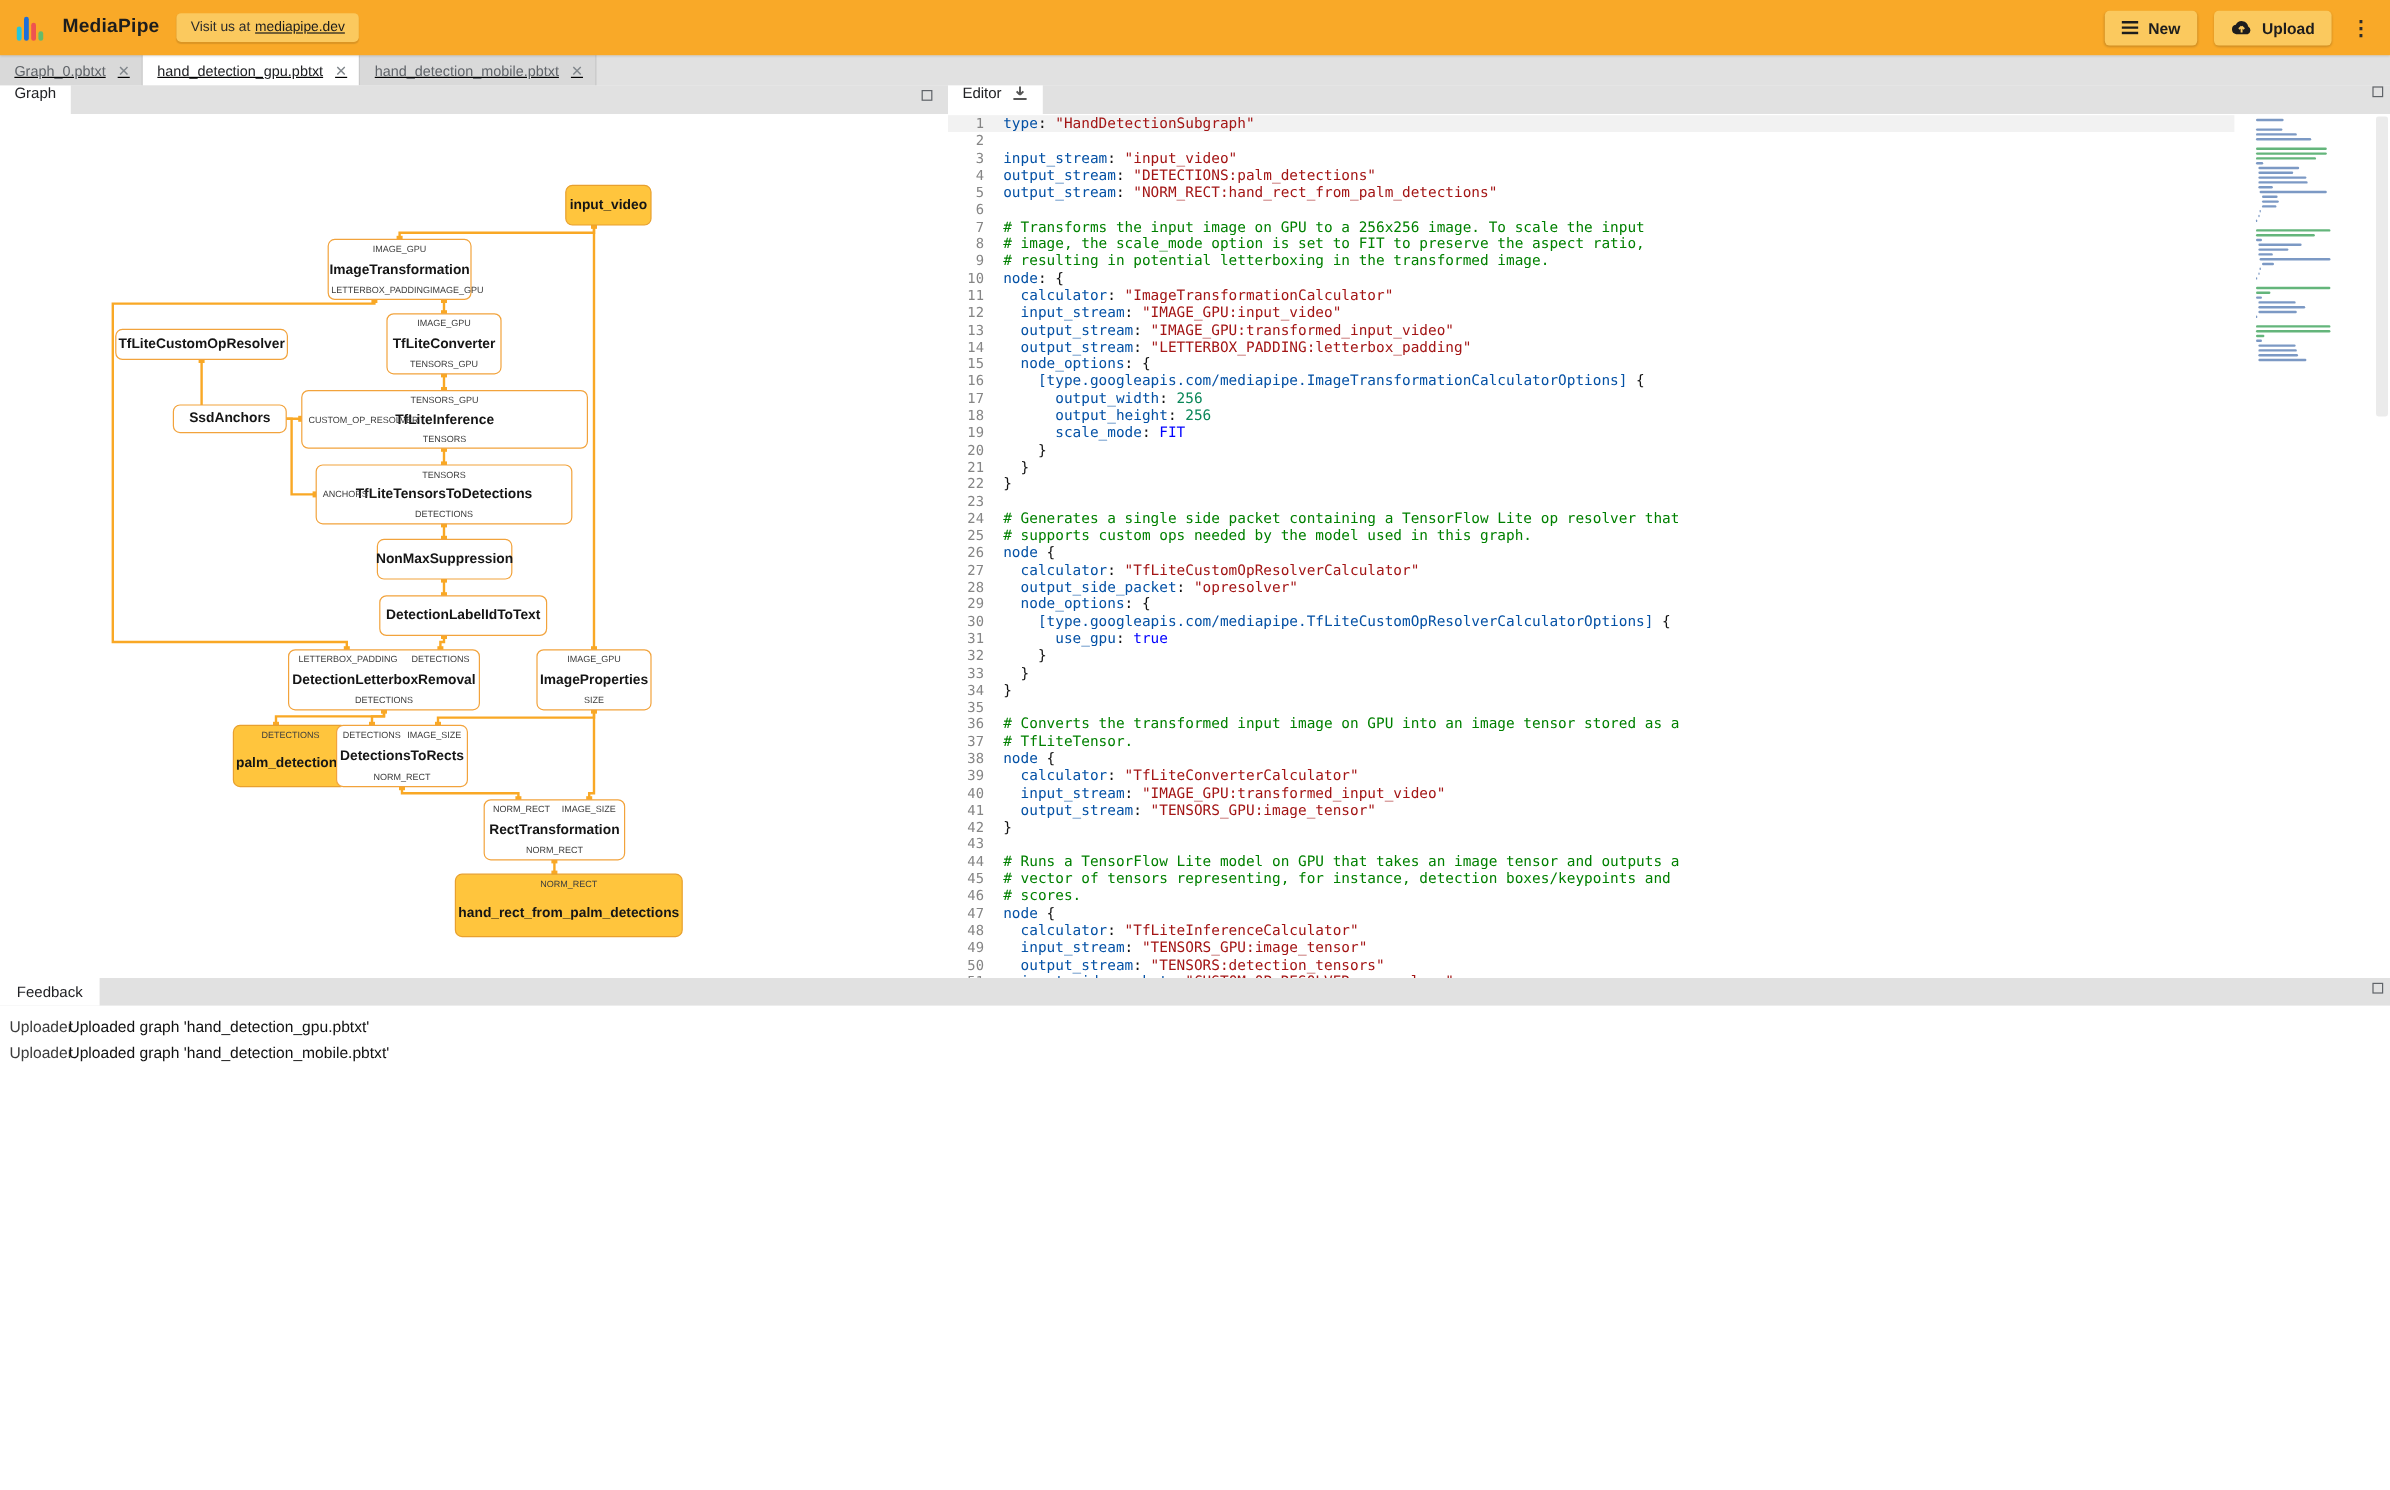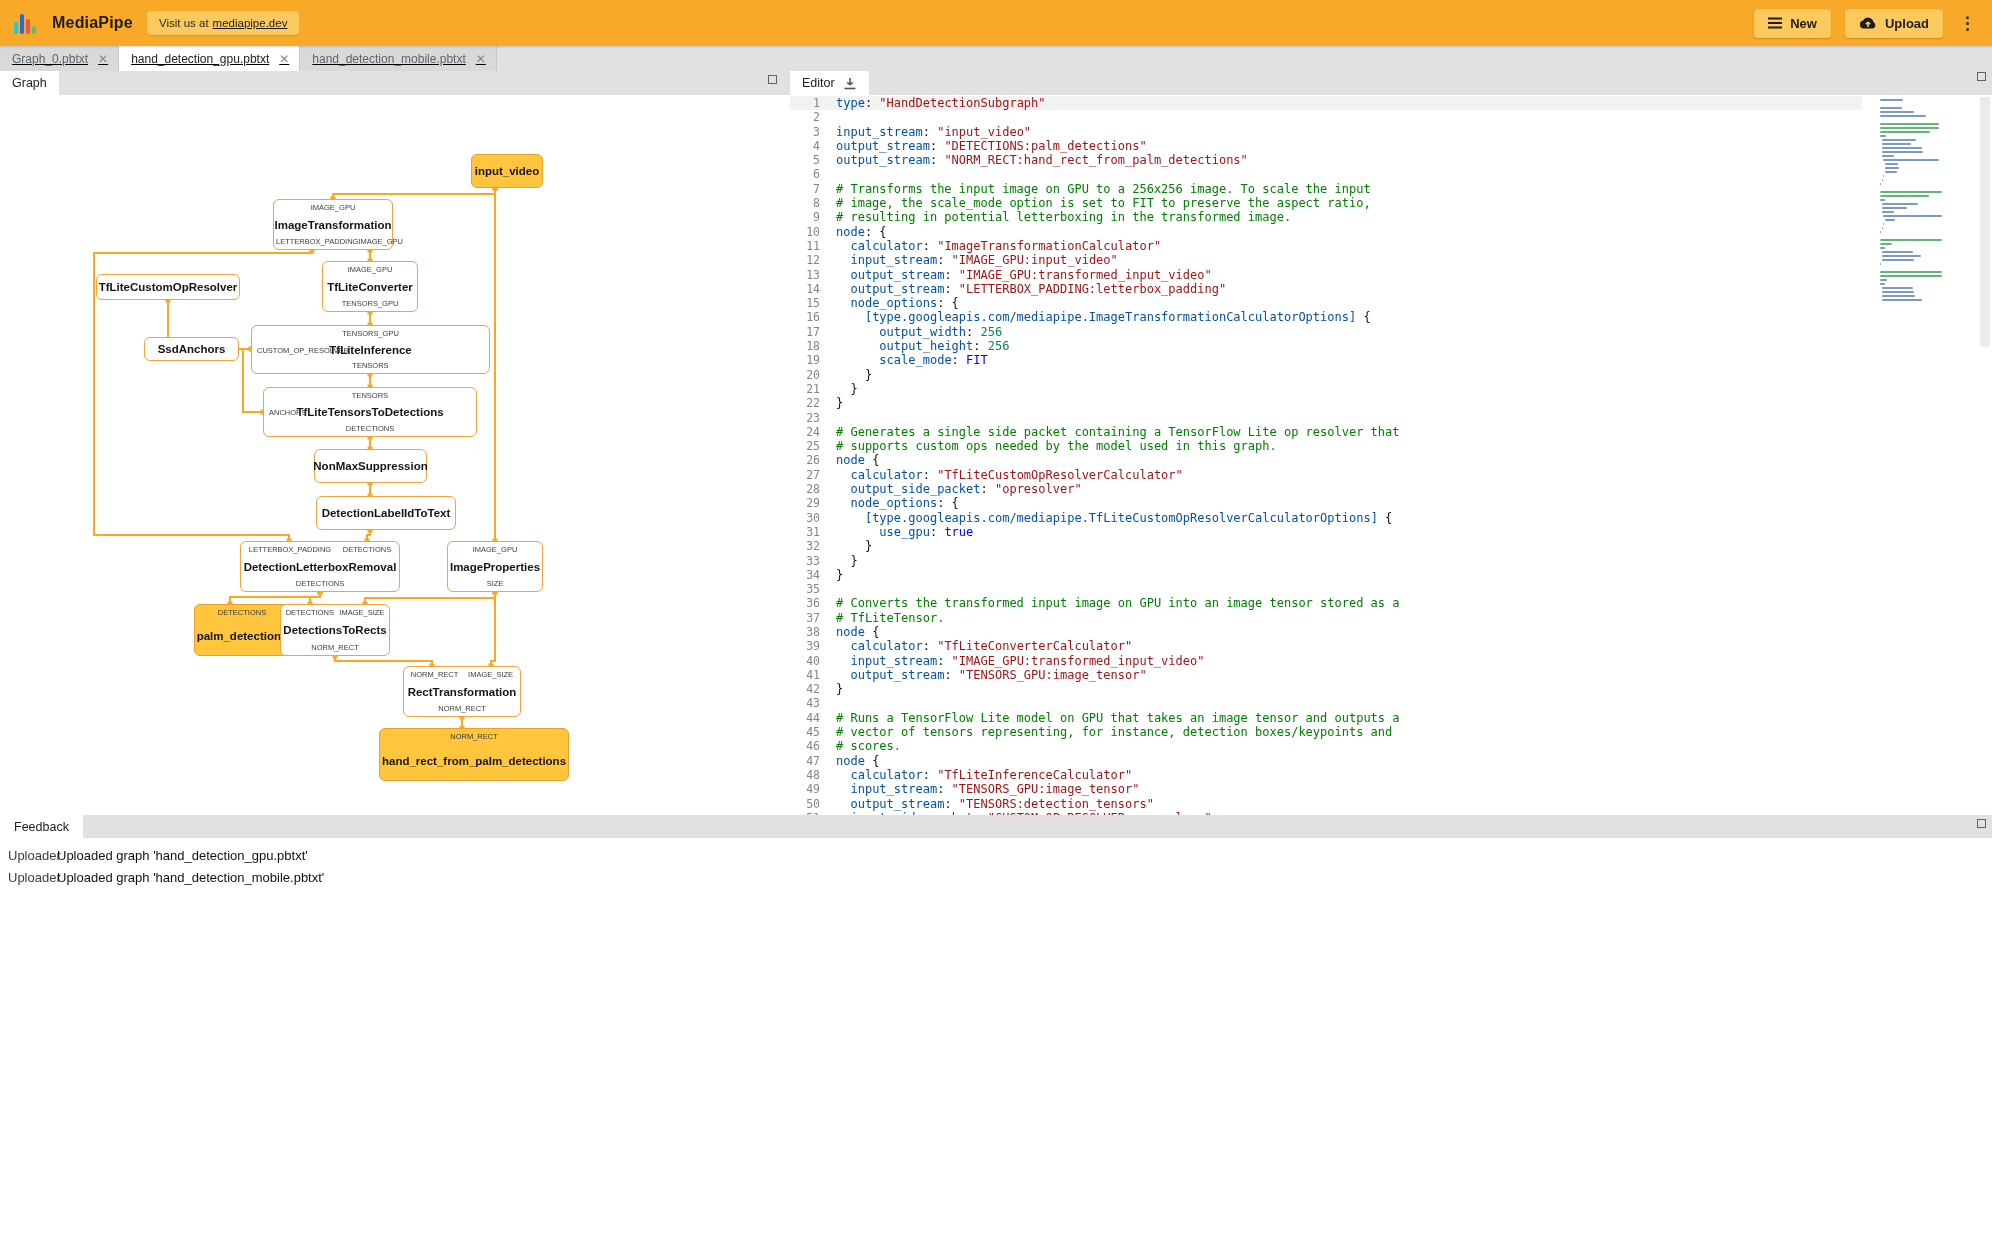--- a/index.html
+++ b/index.html
@@ -54,21 +54,21 @@
   .ftab.active { background:#ffffff; color:#202124; }
   .ftab .close { font-size:12px; color:#80868b; cursor:pointer; }
 
   
   .sub-row {
     position:absolute; top:71px; left:0; right:0; height:24px;
     background:#E1E1E1; z-index:24;
   }
   .sub-tab {
     position:absolute; top:0; height:24px; background:#ffffff;
-    display:flex; align-items:center; gap:8px; padding:0 12px;
+    display:flex; gap:8px; padding:0 12px;
     font-size:12.5px; color:#202124; cursor:pointer;
   }
   .sub-tab.graph { left:0; }
   .sub-tab.editor { left:790px; }
   .expand-icon {
     position:absolute; width:9px; height:9px;
     border:1.5px solid #5f6368; background:transparent; cursor:pointer;
   }
   .expand-graph  { left:768px; top:4px; }
   .expand-editor { right:6px;  top:1px; }

